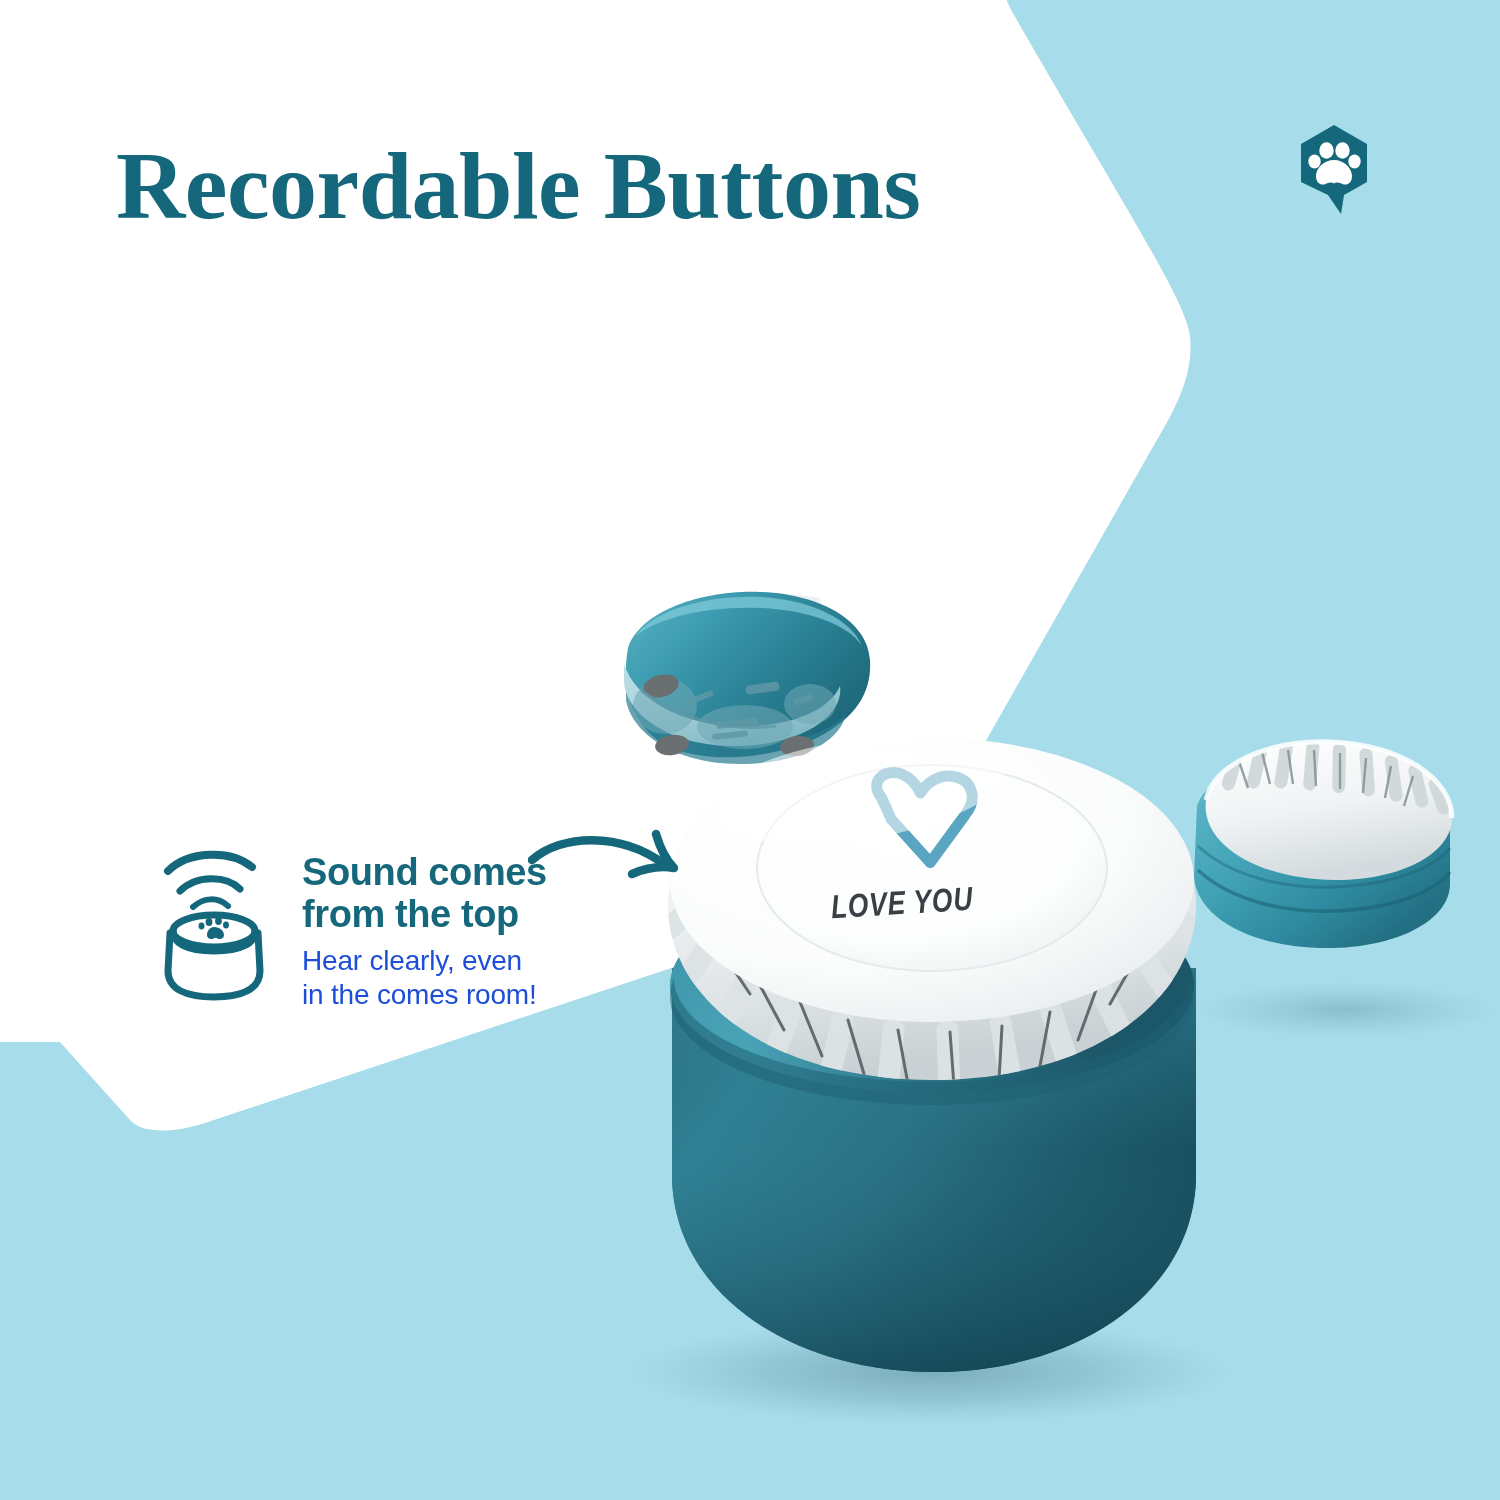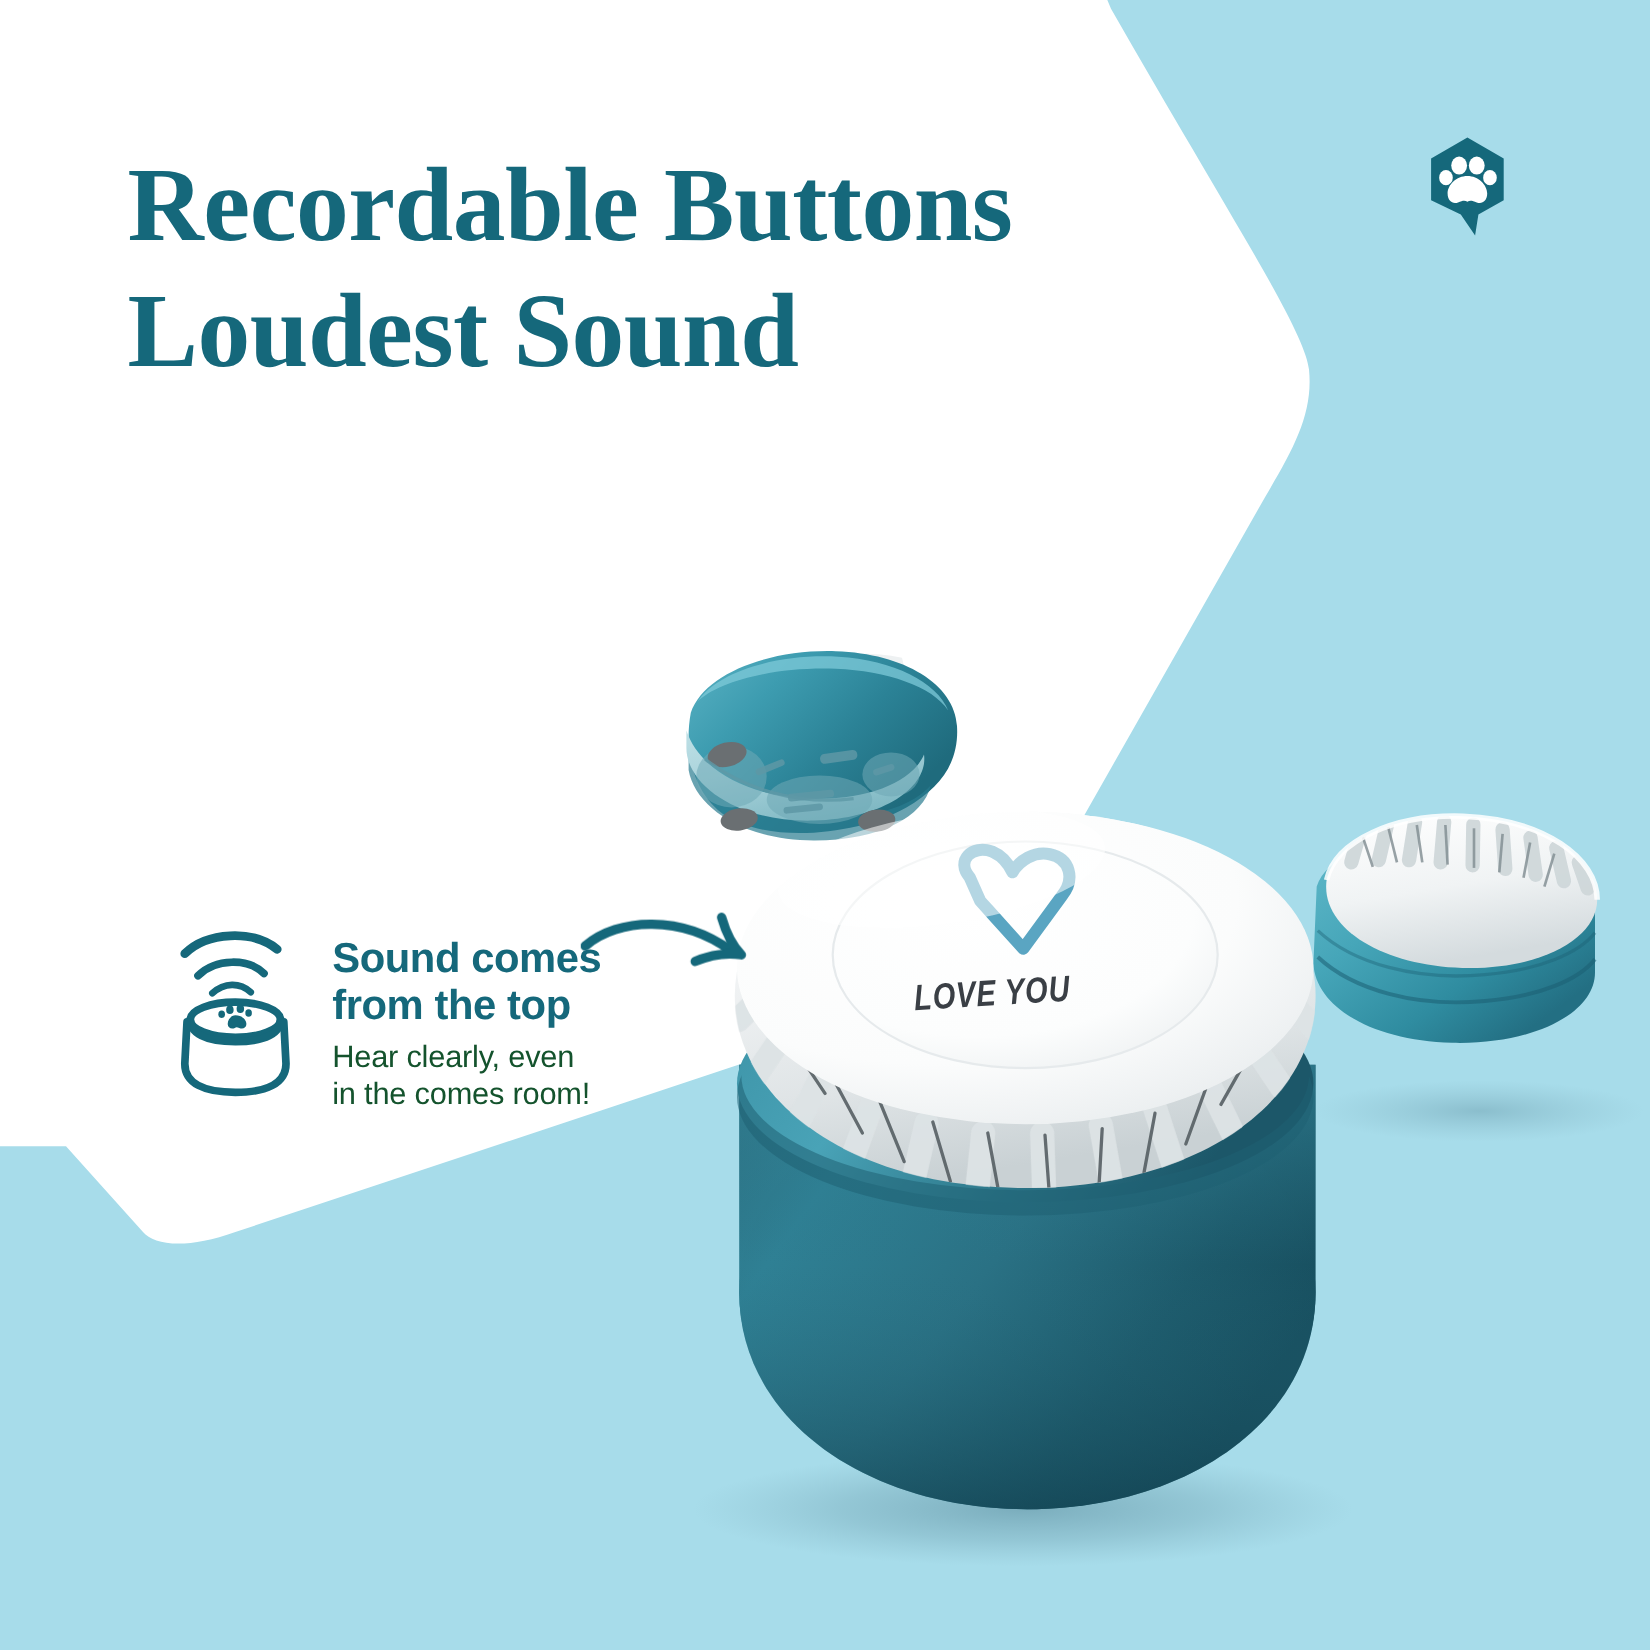--- a/index.html
+++ b/index.html
@@ -32,35 +32,35 @@
     color:#15687b;
   }
   #headline .hl-line { display:block; white-space:nowrap; }
 
   
   #brand-logo { position:absolute; left:1297px; top:124px; width:74px; height:92px; z-index:7; }
 
   
   #callout {
     position:absolute; left:160px; top:845px; z-index:7;
-    display:flex; align-items:flex-start; gap:22px;
+    display:flex; align-items:center; gap:22px;
   }
   #callout-icon { width:120px; height:160px; flex:0 0 120px; }
   #callout-text { padding-top:6px; }
   #callout-title {
     font-family:"Liberation Sans", sans-serif;
     font-weight:700; font-size:38px; line-height:42px;
     color:#15687b; letter-spacing:-0.4px;
   }
   #callout-title span { display:block; white-space:nowrap; }
   #callout-sub {
     margin-top:9px;
     font-family:"Liberation Sans", sans-serif;
     font-weight:400; font-size:28px; line-height:34px;
-    color:#14532d; letter-spacing:-0.2px;
+    color:#1d4ed8; letter-spacing:-0.2px;
   }
   #callout-sub span { display:block; white-space:nowrap; }
 
   #callout-arrow { position:absolute; left:528px; top:826px; width:190px; height:100px; z-index:7; }
 
   
   #product-art { z-index:5; }
 
   .lbl-loveyou {
     position:absolute;
@@ -95,21 +95,20 @@
              C 1194,376 1176,408 1150,452
              L 900,892
              L 214,1120
              C 170,1136 140,1132 130,1120
              L 60,1042
              L -40,1042 Z" fill="#ffffff"></path>
   </svg>
 
   <div id="headline">
     <span class="hl-line">Recordable Buttons</span>
-    <span class="hl-line">Loudest Sound</span>
   </div>
 
   <svg id="brand-logo" viewBox="0 0 74 92">
     <path d="M37 1 L70 20 L70 58 L47 71 L44 90 L31 71 L4 58 L4 20 Z" fill="#15687b"></path>
     <ellipse cx="29.5" cy="26.5" rx="7.2" ry="8.2" fill="#ffffff"></ellipse>
     <ellipse cx="45.5" cy="26.5" rx="7.2" ry="8.2" fill="#ffffff"></ellipse>
     <ellipse cx="17.5" cy="37.5" rx="6.2" ry="7" fill="#ffffff"></ellipse>
     <ellipse cx="57.5" cy="37.5" rx="6.2" ry="7" fill="#ffffff"></ellipse>
     <path d="M37 36
              C 47 36 55 44 55 52

